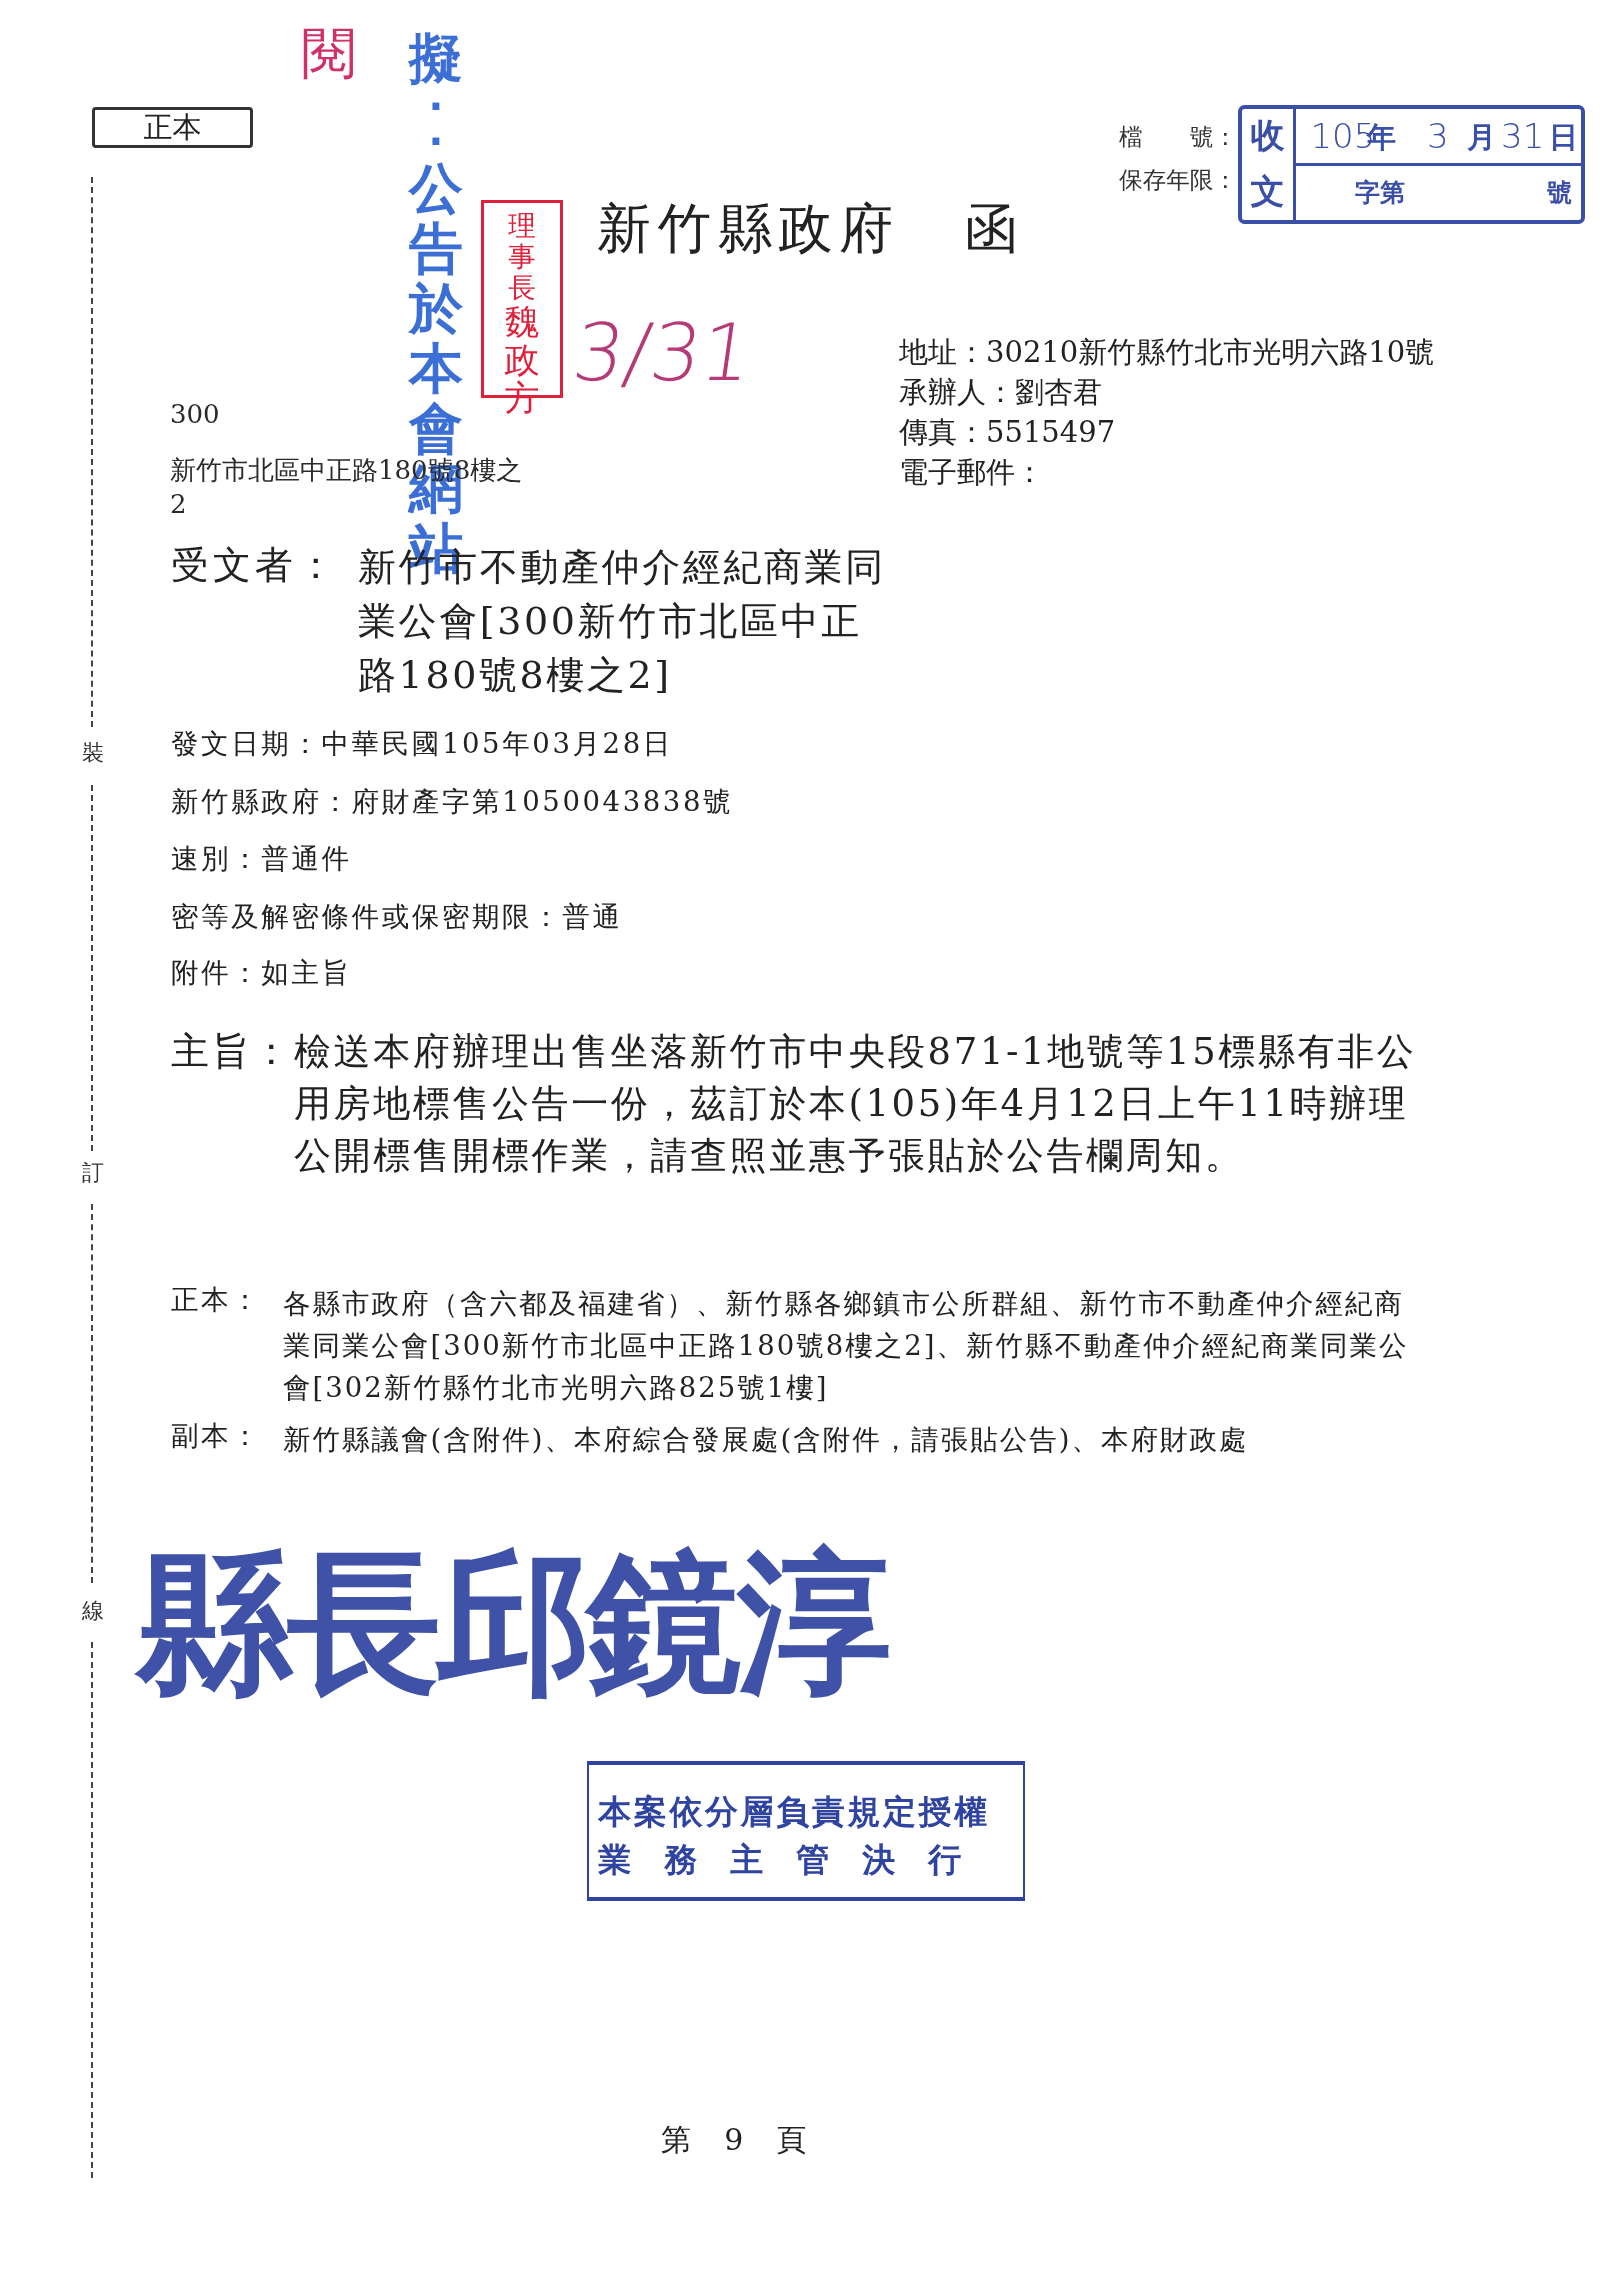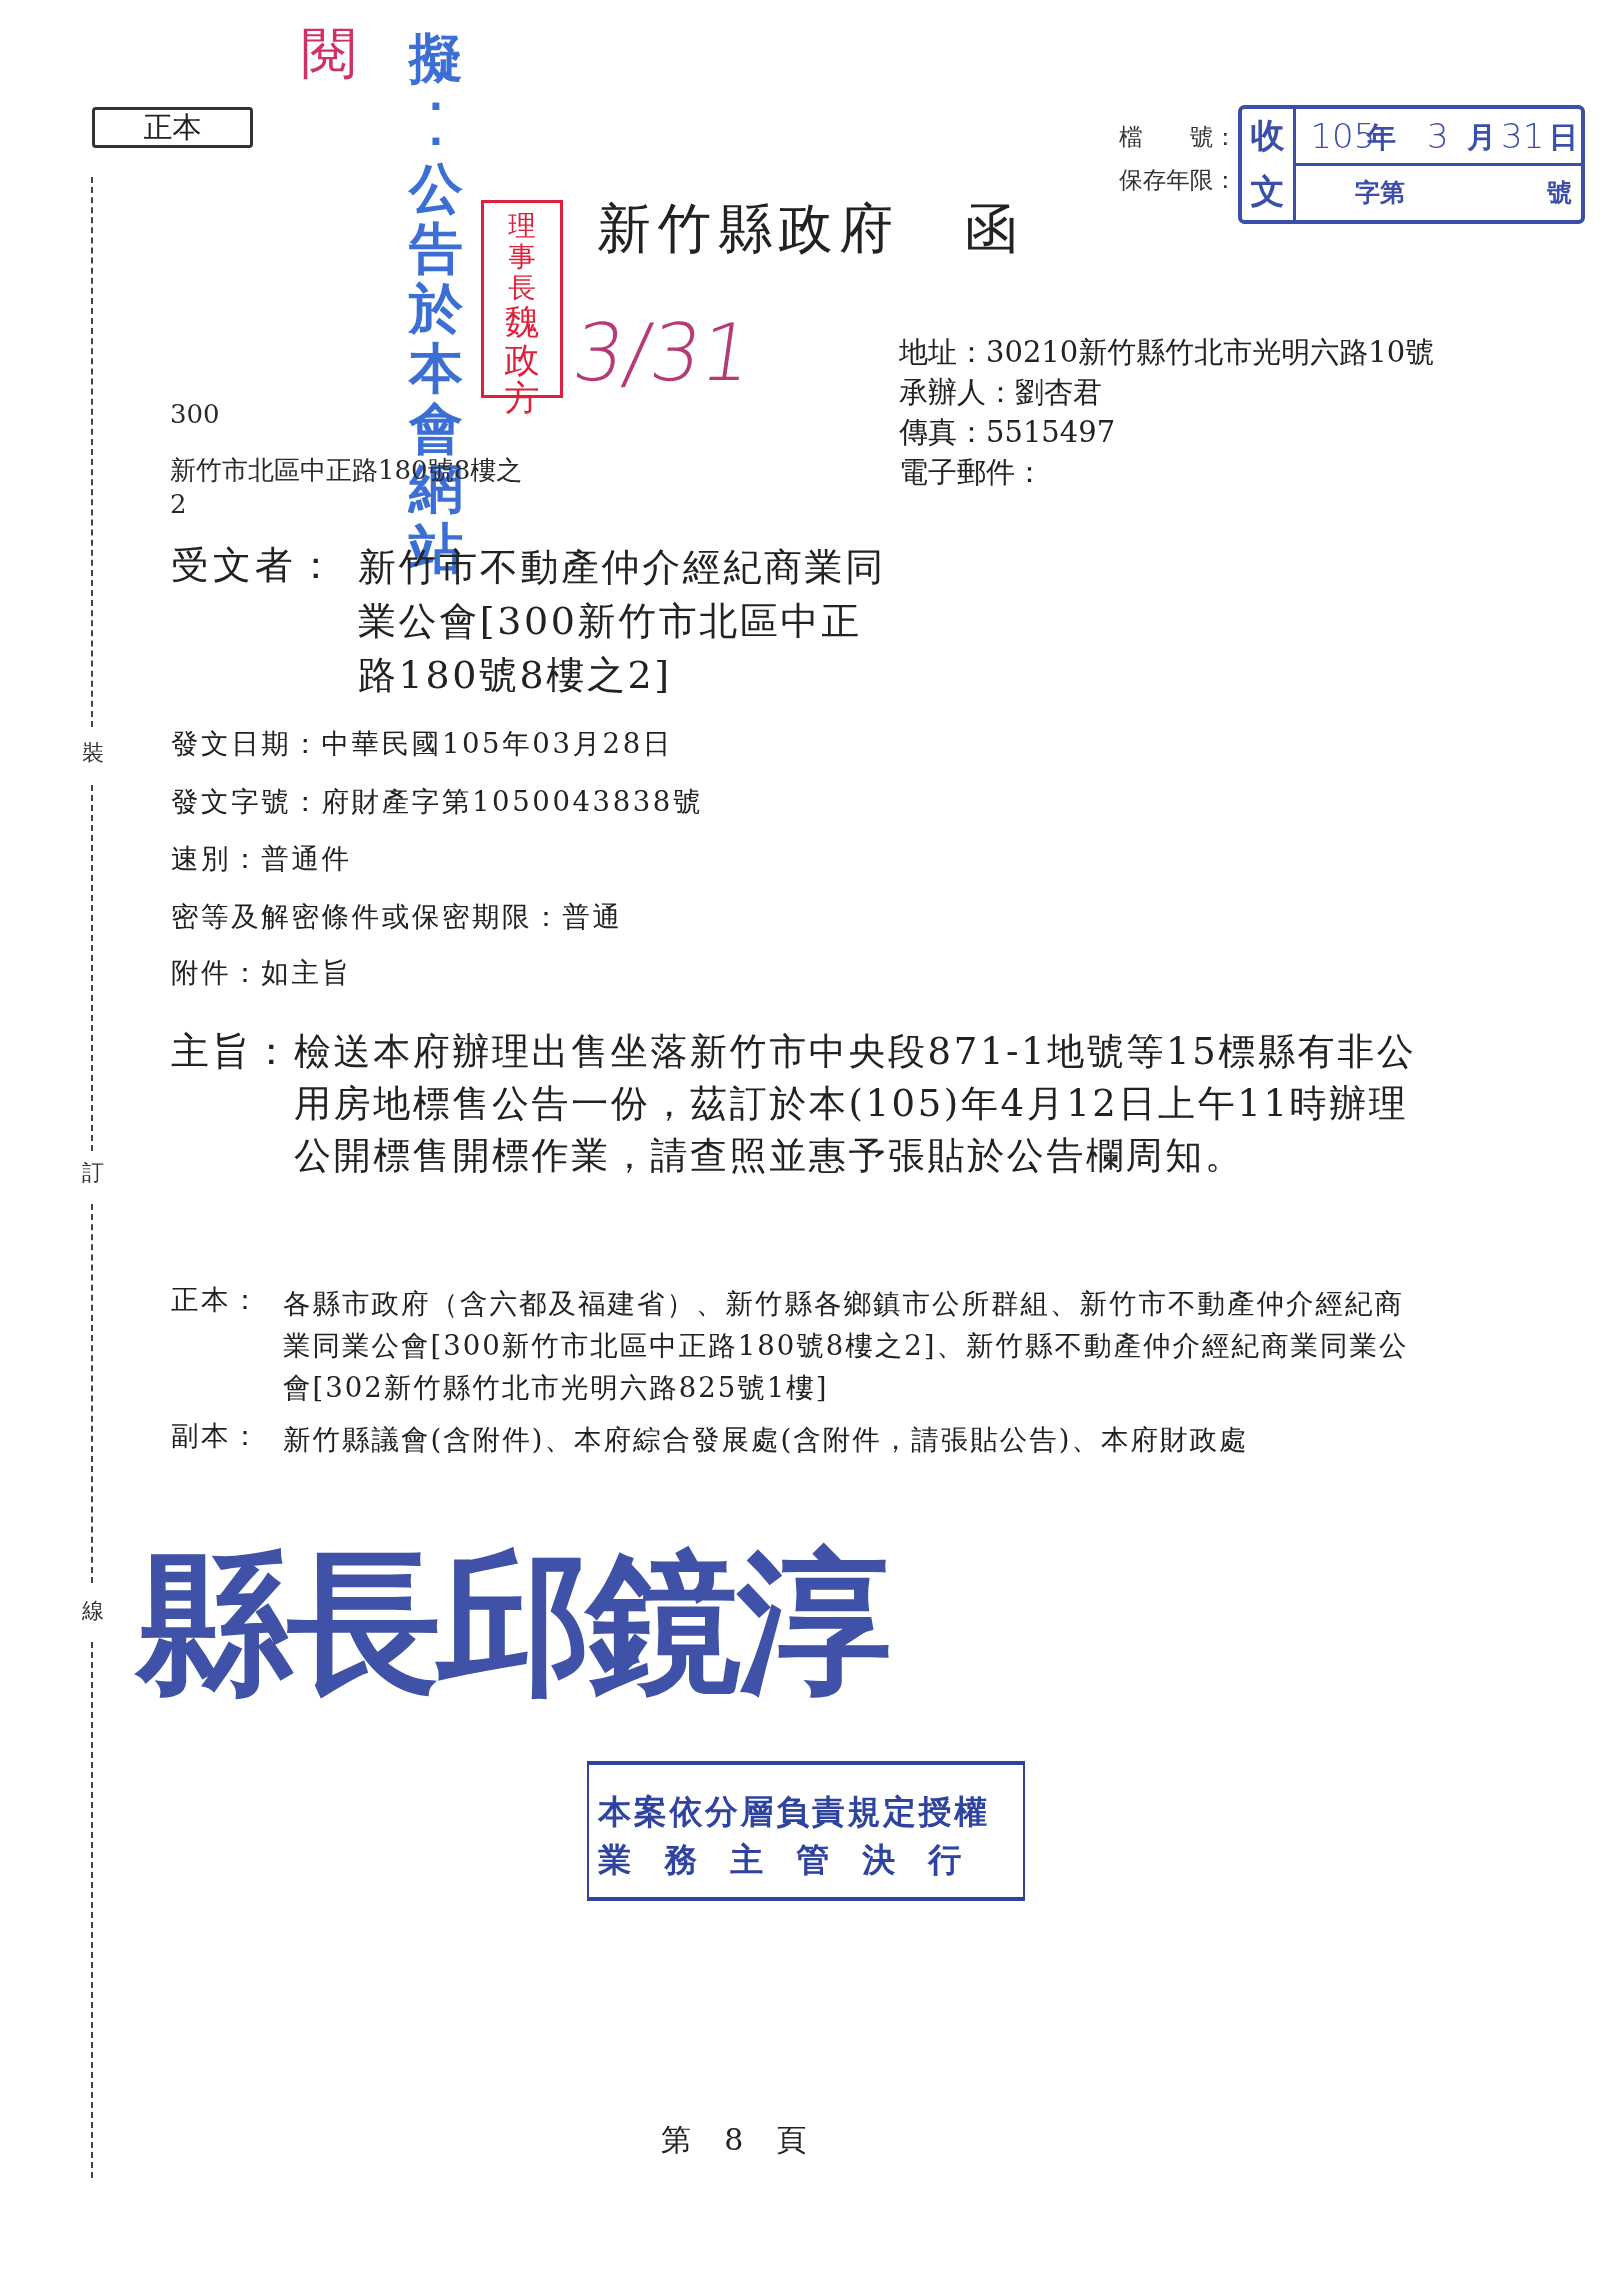--- a/index.html
+++ b/index.html
@@ -161,34 +161,34 @@
 </div>
 
 <div class="addr" style="top:399px;">300</div>
 <div class="addr" style="top:453px;">新竹市北區中正路180號8樓之</div>
 <div class="addr" style="top:489px;">2</div>
 
 <div class="recip-label">受文者：</div>
 <div class="recip-val">新竹市不動產仲介經紀商業同業公會[300新竹市北區中正路180號8樓之2]</div>
 
 <div class="meta" style="top:726px;">發文日期：中華民國105年03月28日</div>
-<div class="meta" style="top:784px;">發文字號：府財產字第1050043838號</div>
+<div class="meta" style="top:784px;">新竹縣政府：府財產字第1050043838號</div>
 <div class="meta" style="top:841px;">速別：普通件</div>
 <div class="meta" style="top:899px;">密等及解密條件或保密期限：普通</div>
 <div class="meta" style="top:955px;">附件：如主旨</div>
 
 <div class="subject-label">主旨：</div>
 <div class="subject-body">檢送本府辦理出售坐落新竹市中央段871-1地號等15標縣有非公用房地標售公告一份，茲訂於本(105)年4月12日上午11時辦理公開標售開標作業，請查照並惠予張貼於公告欄周知。</div>
 
 <div class="cc-label" style="top:1282px;">正本：</div>
 <div class="cc-body" style="top:1282px;">各縣市政府（含六都及福建省）、新竹縣各鄉鎮市公所群組、新竹市不動產仲介經紀商業同業公會[300新竹市北區中正路180號8樓之2]、新竹縣不動產仲介經紀商業同業公會[302新竹縣竹北市光明六路825號1樓]</div>
 <div class="cc-label" style="top:1418px;">副本：</div>
 <div class="cc-body" style="top:1418px;">新竹縣議會(含附件)、本府綜合發展處(含附件，請張貼公告)、本府財政處</div>
 
 <div class="signature">縣長邱鏡淳</div>
 
 <div class="deleg">
   <span class="l1">本案依分層負責規定授權</span>
   <span class="l2">業務主管決行</span>
 </div>
 
-<div class="footer">第 8 頁</div>
+<div class="footer">第 9 頁</div>
 
 
 </body></html>

